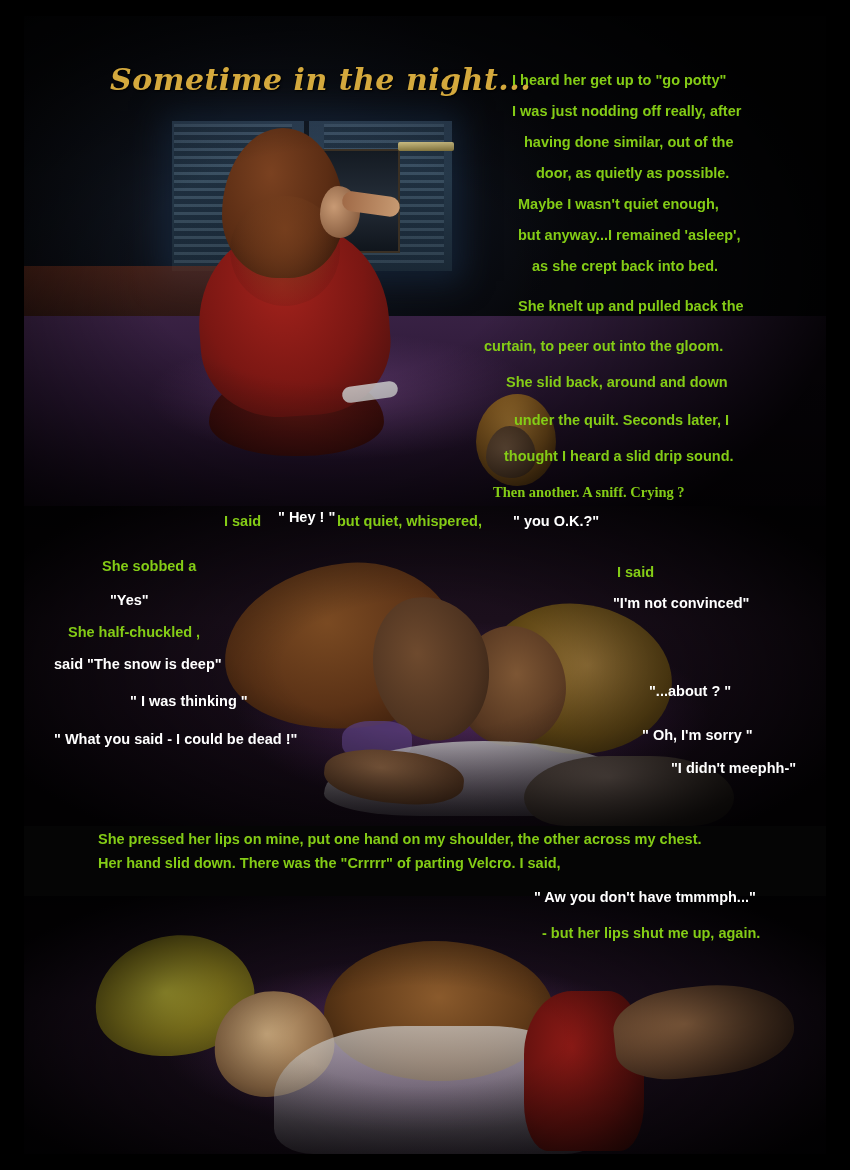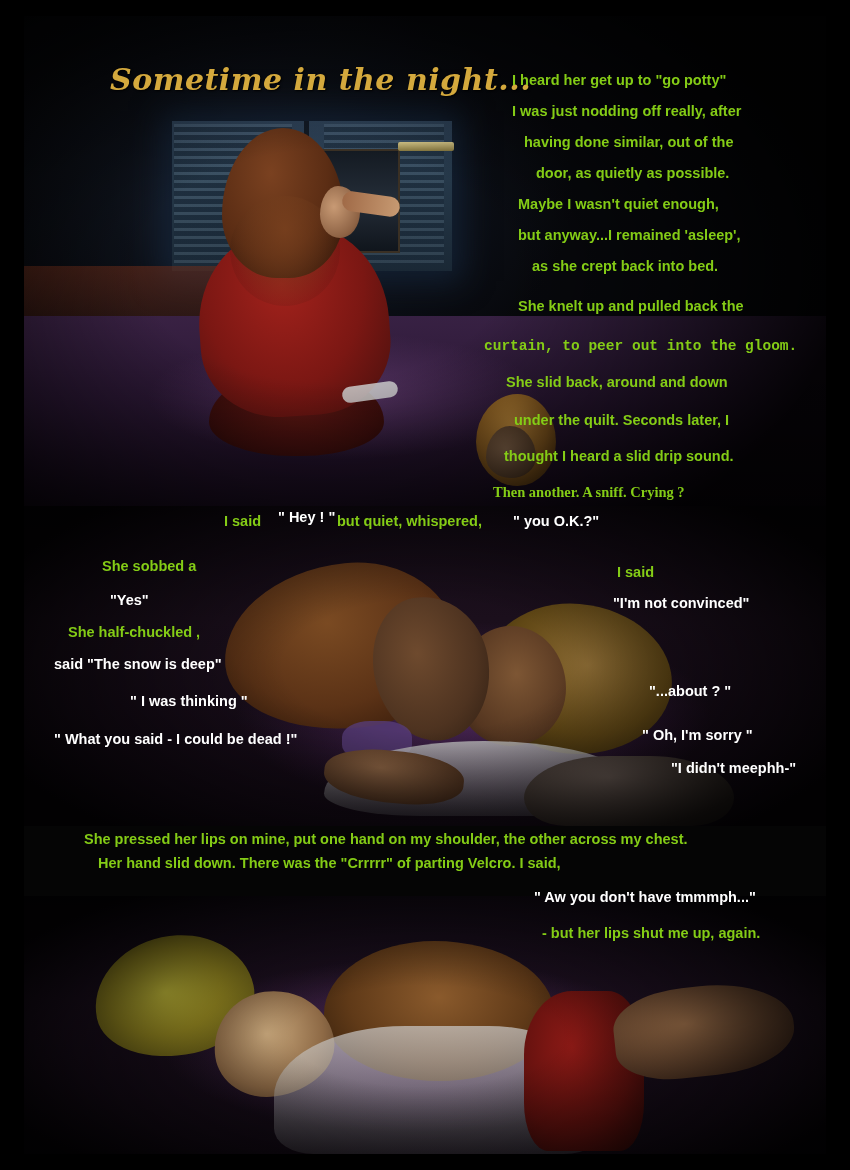--- a/index.html
+++ b/index.html
@@ -391,21 +391,21 @@
     <div id="title">Sometime in the night...</div>
 
     <div class="cap gold" style="left:488px; top:57px;">I heard her get up to "go potty"</div>
     <div class="cap gold" style="left:488px; top:88px;">I was just nodding off really, after</div>
     <div class="cap gold" style="left:500px; top:119px;">having done similar, out of the</div>
     <div class="cap gold" style="left:500px; top:150px;margin-left:12px;">door, as quietly as possible.</div>
     <div class="cap gold" style="left:494px; top:181px;">Maybe I wasn't quiet enough,</div>
     <div class="cap gold" style="left:494px; top:212px;">but anyway...I remained 'asleep',</div>
     <div class="cap gold" style="left:500px; top:243px;margin-left:8px;">as she crept back into bed.</div>
     <div class="cap gold" style="left:494px; top:283px;">She knelt up and pulled back the</div>
-    <div class="cap gold" style="left:460px; top:323px;font-family:Liberation Mono, monospace;">curtain, to peer out into the gloom.</div>
+    <div class="cap gold" style="left:460px; top:323px;">curtain, to peer out into the gloom.</div>
     <div class="cap gold" style="left:482px; top:359px;">She slid back, around and down</div>
     <div class="cap gold" style="left:490px; top:397px;">under the quilt.   Seconds later, I</div>
     <div class="cap gold" style="left:480px; top:433px;">thought I heard a slid drip sound.</div>
     <div class="cap gold" style="left:469px; top:469px;font-family:Liberation Serif, serif;">Then another. A sniff.    Crying ?</div>
 
     <div class="cap gold" style="left:200px; top:498px;">I said</div>
     <div class="cap white" style="left:254px; top:494px;">" Hey ! "</div>
     <div class="cap gold" style="left:313px; top:498px;">but quiet, whispered,</div>
     <div class="cap white" style="left:489px; top:498px;">" you O.K.?"</div>
 
@@ -415,19 +415,19 @@
     <div class="cap white" style="left:30px;  top:641px;">said "The snow is deep"</div>
     <div class="cap white" style="left:106px; top:678px;">" I was thinking "</div>
     <div class="cap white" style="left:30px;  top:716px;">" What you said - I could be dead !"</div>
 
     <div class="cap gold" style="left:593px; top:549px;">I said</div>
     <div class="cap white" style="left:589px; top:580px;">"I'm not convinced"</div>
     <div class="cap white" style="left:625px; top:668px;">"...about ? "</div>
     <div class="cap white" style="left:618px; top:712px;">" Oh, I'm sorry "</div>
     <div class="cap white" style="left:647px; top:745px;">"I didn't meephh-"</div>
 
-    <div class="cap gold" style="left:60px;  top:816px;">She pressed her lips on mine, put one hand on my shoulder, the other across my chest.</div>
+    <div class="cap gold" style="left:74px;  top:816px;">She pressed her lips on mine, put one hand on my shoulder, the other across my chest.</div>
     <div class="cap gold" style="left:74px;  top:840px;">Her hand slid down. There was the "Crrrrr" of parting Velcro. I said,</div>
     <div class="cap white" style="left:510px; top:874px;">" Aw you don't have tmmmph..."</div>
     <div class="cap gold" style="left:518px; top:910px;">- but her lips shut me up, again.</div>
 
   </div>
 </div>
 
 </body></html>

